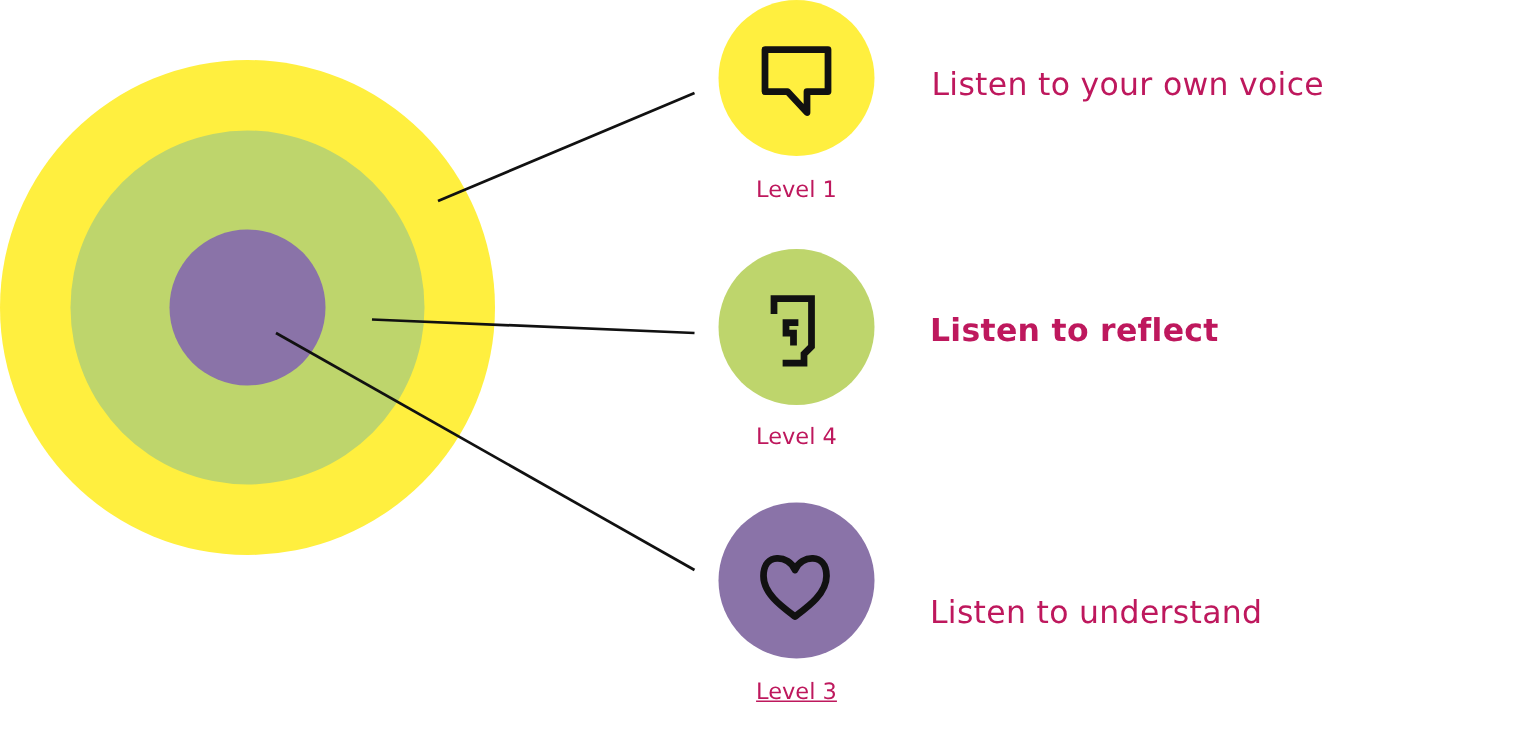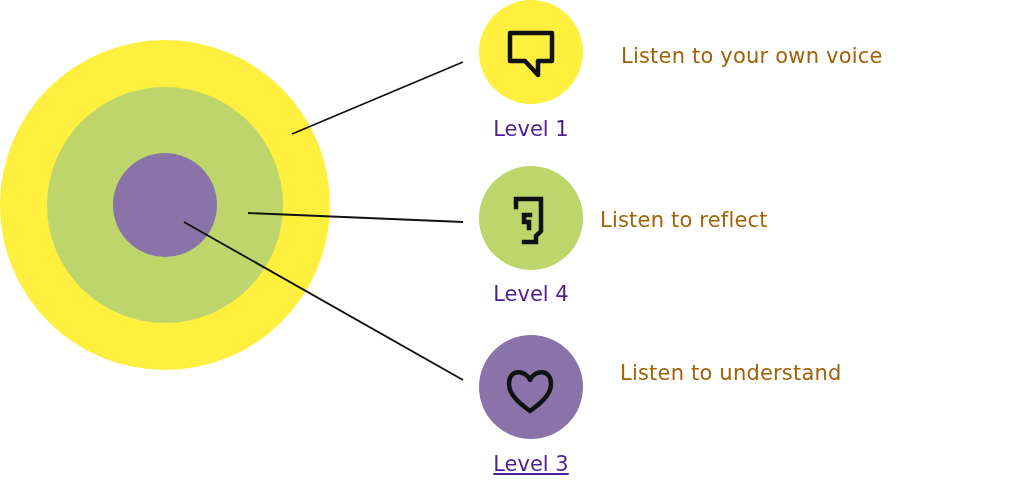--- a/index.html
+++ b/index.html
@@ -1,19 +1,19 @@
 <!DOCTYPE html>
 <html><head>
   <meta charset="utf-8">
   <style>
     html, body { margin: 0; padding: 0; background: #ffffff; }
     body { width: 1024px; height: 486px; position: relative; overflow: hidden; font-family: "DejaVu Sans", sans-serif; color: #1a1a1a; }
     svg.diagram { position: absolute; left: 0; top: 0; }
-    .level-label { position: absolute; width: 120px; text-align: center; font-size: 21px; color: #4c1d95; }
-    .desc { position: absolute; font-size: 21px; color: #a16207; white-space: nowrap; letter-spacing: 0.2px; }
+    .level-label { position: absolute; width: 120px; text-align: center; font-size: 15px; color: #be185d; }
+    .desc { position: absolute; font-size: 21px; color: #be185d; white-space: nowrap; letter-spacing: 0.2px; }
   </style>
 </head>
 <body>
 
 <svg class="diagram" width="1024" height="486" viewBox="0 0 1024 486">
 
   <circle cx="165" cy="205" r="165" fill="#FFEF3F"></circle>
   <circle cx="165" cy="205" r="118" fill="#BED56C"></circle>
   <circle cx="165" cy="205" r="52" fill="#8A73A8"></circle>
 
@@ -37,14 +37,14 @@
   <g fill="none" stroke="#111" stroke-width="4.5" stroke-linejoin="round" stroke-linecap="round">
     <path d="M530 380 C526 370, 509 368, 509 384 C509 396, 522 405, 530 411 C538 405, 551 396, 551 384 C551 368, 534 370, 530 380 Z"></path>
   </g>
 </svg>
 
 <div class="level-label" style="left:471px; top:117px;">Level 1</div>
 <div class="level-label" style="left:471px; top:282px;">Level 4</div>
 <div class="level-label" style="left:471px; top:452px;text-decoration:underline;">Level 3</div>
 
 <div class="desc" style="left:621px; top:44px;">Listen to your own voice</div>
-<div class="desc" style="left:600px; top:208px;">Listen to reflect</div>
-<div class="desc" style="left:620px; top:361px;">Listen to understand</div>
+<div class="desc" style="left:620px; top:208px;font-weight:bold;">Listen to reflect</div>
+<div class="desc" style="left:620px; top:396px;">Listen to understand</div>
 
 </body></html>

